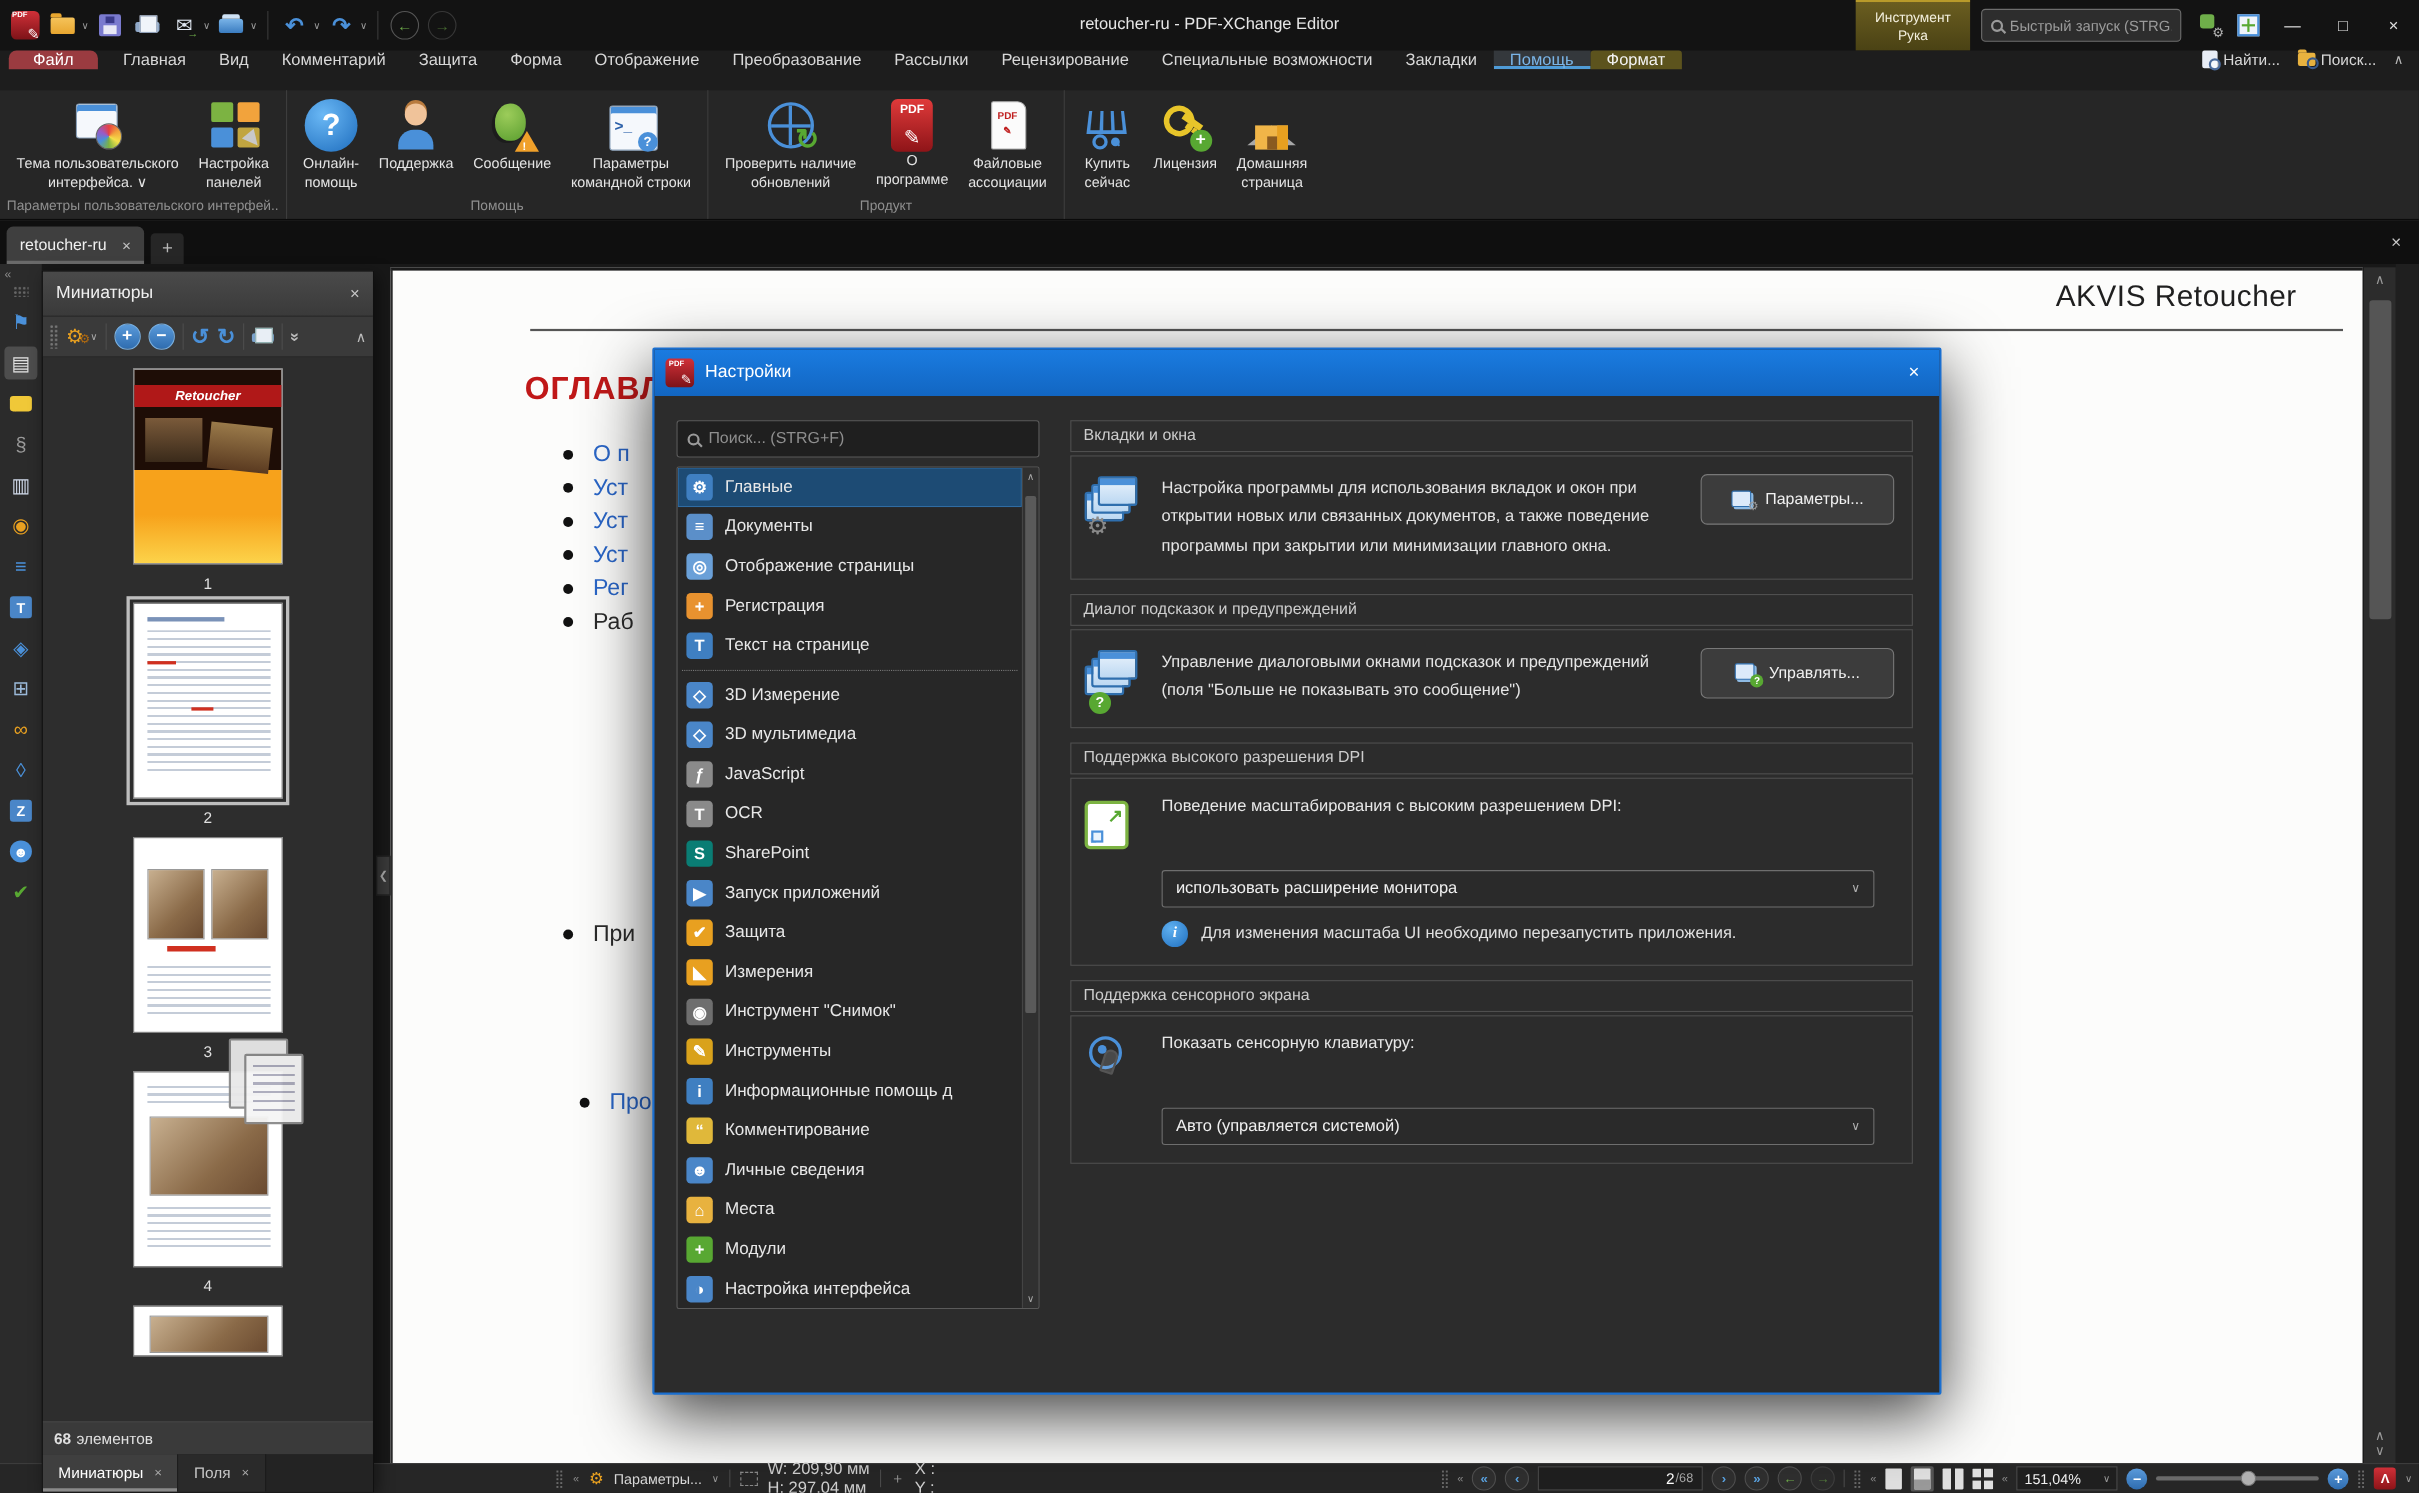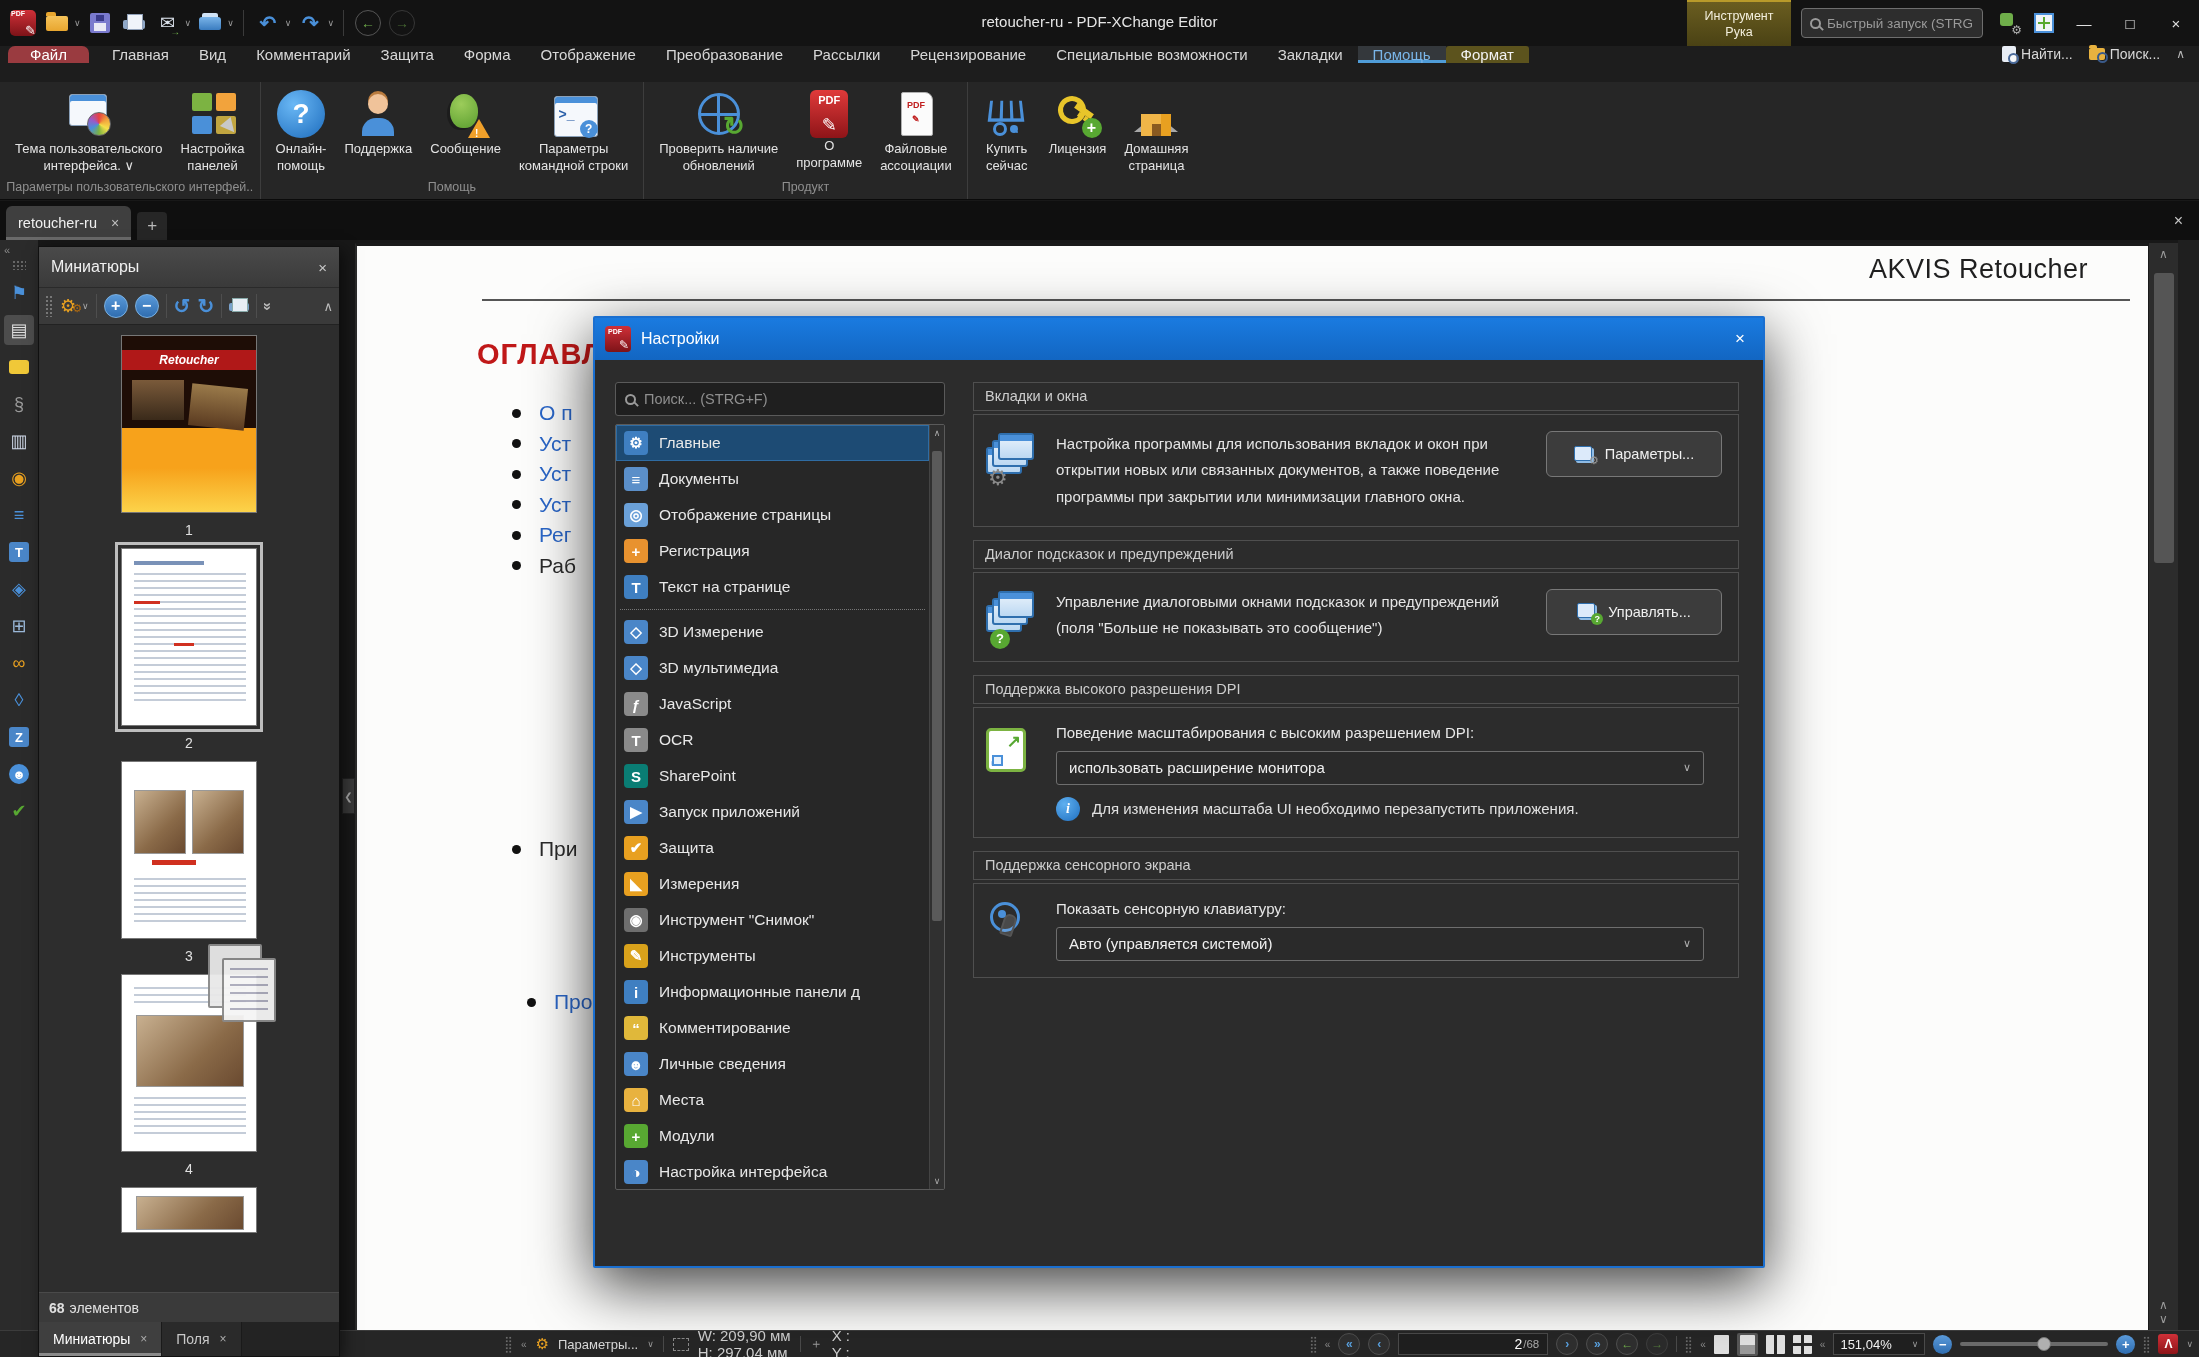--- a/index.html
+++ b/index.html
@@ -252,21 +252,21 @@
   .dico-dpi .up { position:absolute; right:2px; top:0px; color:#58a832; font-size:17px; font-weight:bold; }
   .dico-dpi .dn { position:absolute; left:1px; bottom:0px; color:#4a90d9; font-size:14px; font-weight:bold; }
   .dico-dpi .sq { position:absolute; left:3px; bottom:3px; width:11px; height:11px; border:2px solid #4a90d9; background:#eaf3fc; }
   .dico-touch { position:relative; width:44px; height:50px; }
   .dico-touch::before { content:""; position:absolute; left:4px; top:2px; width:24px; height:24px; border:3px solid #4a90d9; border-radius:50%; }
   .dico-touch::after { content:""; position:absolute; left:12px; top:10px; width:8px; height:8px; background:#4a90d9; border-radius:50%; }
   .dico-touch .hand { position:absolute; left:16px; top:14px; width:13px; height:22px; border:2px solid #555; border-radius:6px 6px 2px 2px; background:rgba(240,240,240,.15); transform:rotate(18deg); }
   .drowline { display:flex; flex-direction:column; gap:10px; flex:1; }
   .dlabel { font-size:15px; color:#e8e8e8; }
   .dselect { width:648px; height:34px; background:#2a2a2a; border:1px solid #6e6e6e; border-radius:3px; display:flex; align-items:center;
-    padding:0 12px; font-size:15px; color:#f0f0f0; }
+    padding:0 12px; font-size:15px; color:#f0f0f0;margin-top:40px; }
   .dselect .chev { margin-left:auto; color:#b0b0b0; font-size:11px; }
   .dnote { display:flex; align-items:center; gap:12px; font-size:15px; color:#e0e0e0; margin-top:2px; }
   .info-i { width:24px; height:24px; border-radius:50%; background:radial-gradient(circle at 35% 30%, #5fb0f0, #1f6fc0); color:#fff; font-size:14px; font-weight:bold;
     display:flex; align-items:center; justify-content:center; font-family:"Liberation Serif",serif; font-style:italic; flex:none; }
   .d-foot { height:76px; flex:none; display:flex; align-items:center; justify-content:flex-end; gap:21px; padding:0 77px 14px 0; }
   .fbtn { width:152px; height:42px; background:#3c3c3c; border:1px solid #6e6e6e; border-radius:5px; color:#f0f0f0; font-size:15px;
     display:flex; align-items:center; justify-content:center; }
   .fbtn.focus { border:2px solid #7fa8c8; box-shadow:0 0 0 1px #2a2a2a inset; }
 
   
@@ -766,21 +766,21 @@
               <div class="drow">
                 <span class="dicon" style="background: rgb(110, 110, 110);">◉</span>
                 <span>Инструмент "Снимок"</span>
               </div>
               <div class="drow">
                 <span class="dicon" style="background: rgb(217, 162, 27);">✎</span>
                 <span>Инструменты</span>
               </div>
               <div class="drow">
                 <span class="dicon" style="background: rgb(63, 127, 193);">i</span>
-                <span>Информационные панели д</span>
+                <span>Информационные помощь д</span>
               </div>
               <div class="drow">
                 <span class="dicon" style="background: rgb(224, 184, 58);">“</span>
                 <span>Комментирование</span>
               </div>
               <div class="drow">
                 <span class="dicon" style="background: rgb(74, 134, 200);">☻</span>
                 <span>Личные сведения</span>
               </div>
               <div class="drow">

